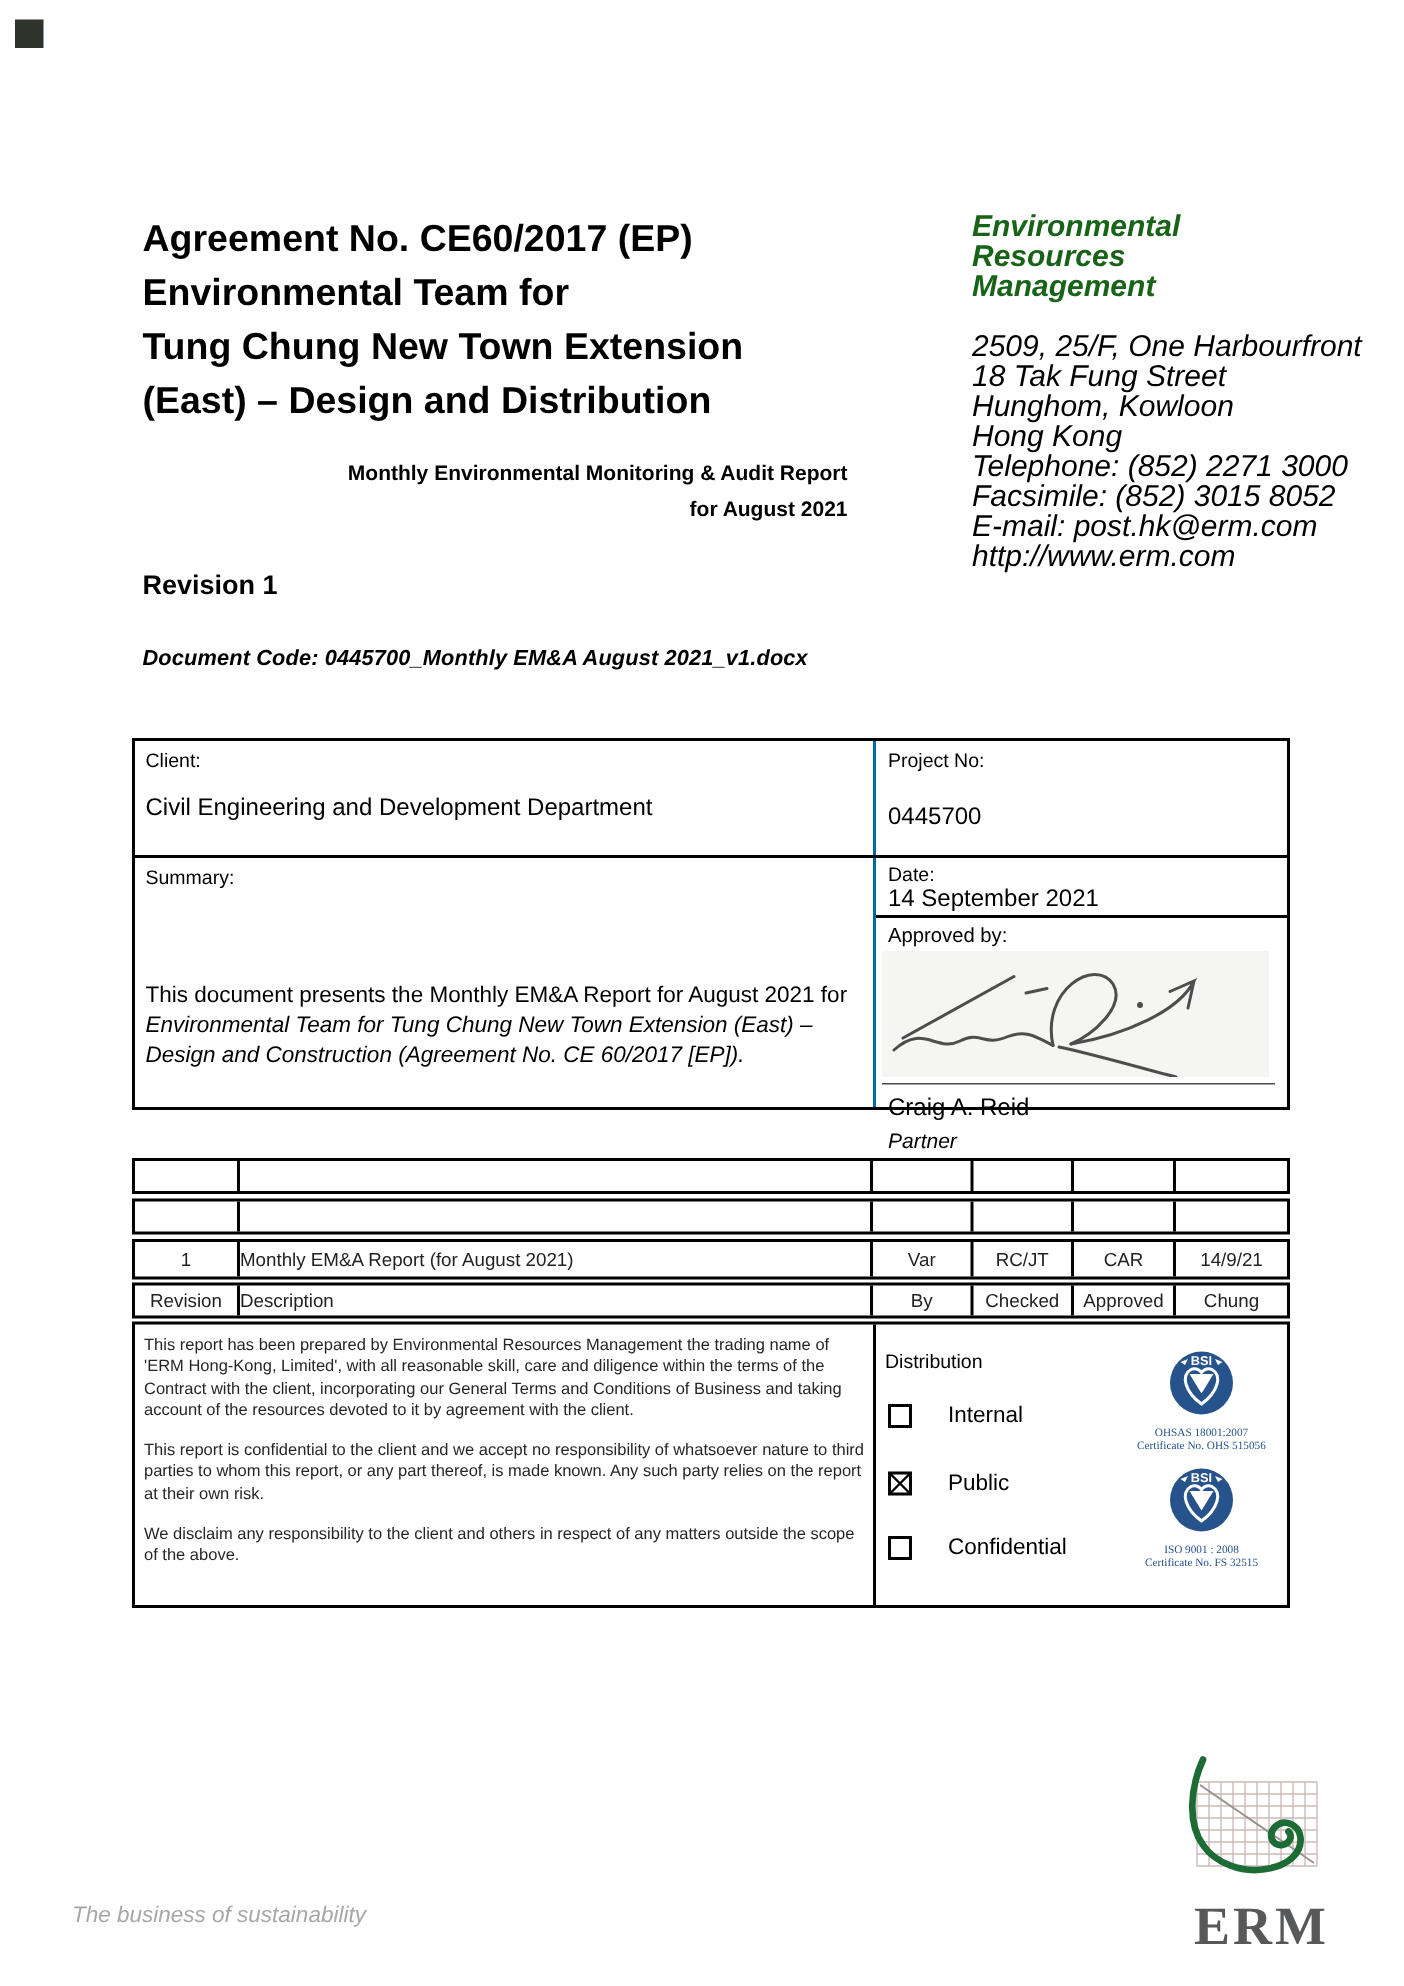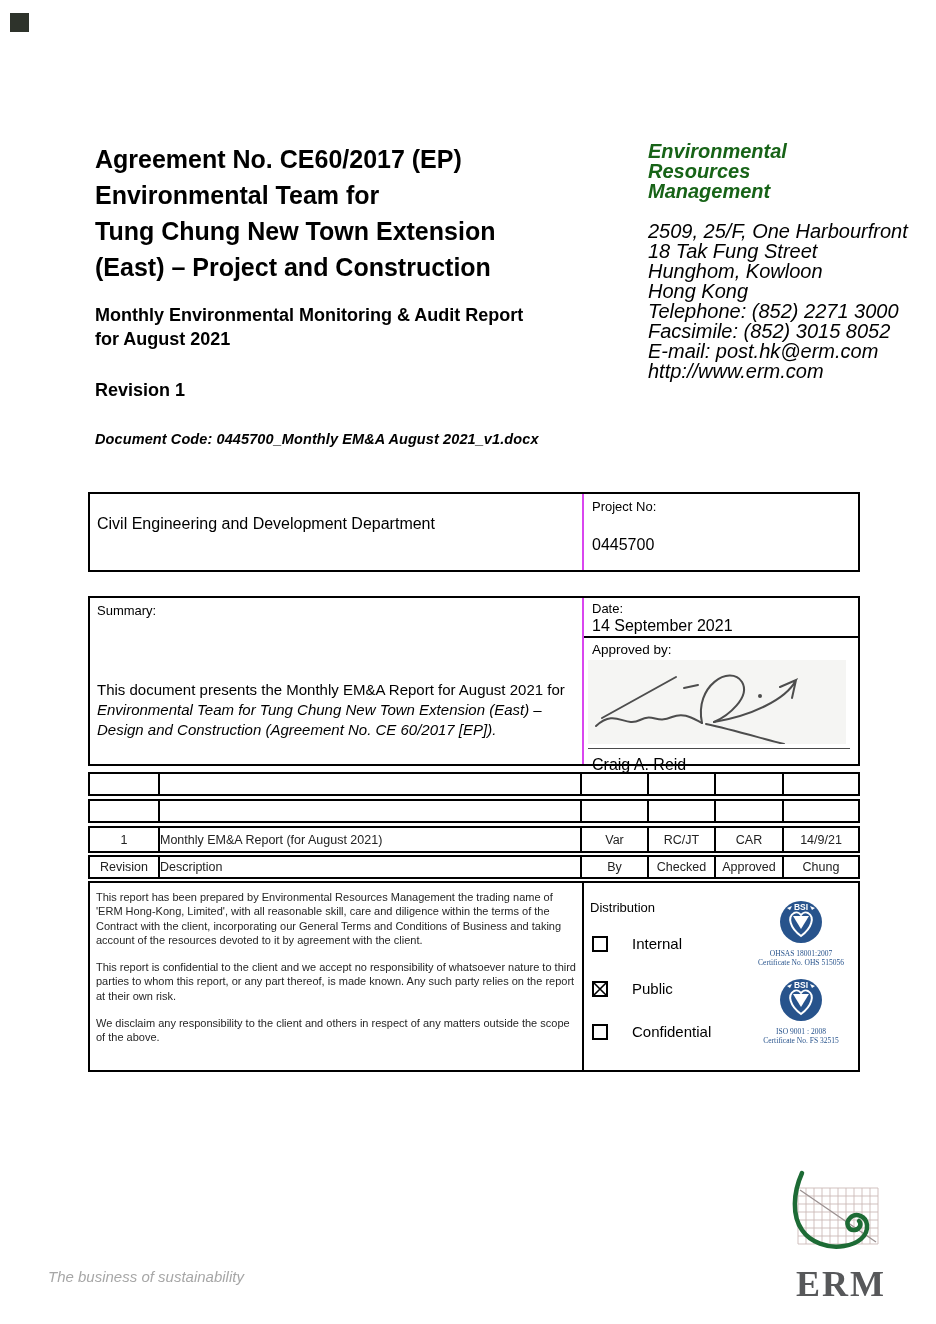--- a/index.html
+++ b/index.html
@@ -3,34 +3,34 @@
 <meta charset="utf-8">
 <style>
   html,body{margin:0;padding:0;background:#fff;}
   .page{position:relative;width:936px;height:1324px;background:#ffffff;
         font-family:"Liberation Sans",sans-serif;color:#000;overflow:hidden;}
   .abs{position:absolute;}
 
   .corner-mark{left:10px;top:13px;width:19px;height:19px;background:#2e332b;}
 
   .title{left:95px;top:141px;width:490px;font-size:25px;line-height:36px;font-weight:bold;color:#000;}
-  .subtitle{left:95px;top:303px;width:470px;font-size:18px;line-height:24px;font-weight:bold;}
+  .subtitle{left:95px;top:303px;width:470px;font-size:14px;line-height:24px;font-weight:bold;text-align:right;}
   .revision-line{left:95px;top:380px;font-size:18px;font-weight:bold;}
   .doccode{left:95px;top:431px;font-size:14.5px;font-weight:bold;font-style:italic;letter-spacing:.1px;}
 
   .company{left:648px;top:141px;width:235px;font-size:20px;line-height:20px;font-style:italic;}
   .company .name{color:#176317;font-weight:bold;margin-bottom:20px;}
   .company .addr div{white-space:nowrap;}
 
   
   .sec{position:absolute;left:88px;width:772px;border:2px solid #000;box-sizing:border-box;background:#fff;}
   .rowA1{top:492px;height:80px;display:flex;}
-  .rowA2{top:570px;height:170px;display:flex;margin-top:26px;}
+  .rowA2{top:570px;height:170px;display:flex;}
   .cellL{width:492px;box-sizing:border-box;padding:5px 7px;position:relative;}
-  .cellR{flex:1;border-left:2px solid #d946ef;box-sizing:border-box;position:relative;}
+  .cellR{flex:1;border-left:2px solid #0369a1;box-sizing:border-box;position:relative;}
   .lbl{font-size:13px;}
   .client-value{font-size:16px;margin-top:16px;}
   .proj-value{font-size:16px;margin-top:22px;}
   .pad{padding:5px 8px;}
   .date-cell{height:40px;border-bottom:2px solid #000;box-sizing:border-box;padding:3px 8px 0 8px;}
   .date-value{font-size:16px;margin-top:1px;}
   .appr-cell{position:relative;height:156px;padding:4px 8px 0 8px;box-sizing:border-box;}
   .appr-lbl{font-size:13.5px;}
   .sig-box{position:absolute;left:4px;top:22px;width:258px;height:84px;background:#f5f5f3;}
   .sig-line{position:absolute;left:4px;top:110px;width:262px;border-top:1.5px solid #4a4a4a;}
@@ -69,21 +69,21 @@
 <body>
 
 <div class="page">
 
   <div class="abs corner-mark"></div>
 
   <div class="abs title">
     <div>Agreement No. CE60/2017 (EP)</div>
     <div>Environmental Team for</div>
     <div>Tung Chung New Town Extension</div>
-    <div>(East) – Project and Construction</div>
+    <div>(East) – Design and Distribution</div>
   </div>
 
   <div class="abs company">
     <div class="name">
       <div>Environmental Resources</div>
       <div>Management</div>
     </div>
     <div class="addr">
       <div>2509, 25/F, One Harbourfront</div>
       <div>18 Tak Fung Street</div>
@@ -98,20 +98,21 @@
 
   <div class="abs subtitle">
     <div>Monthly Environmental Monitoring &amp; Audit Report</div>
     <div>for August 2021</div>
   </div>
   <div class="abs revision-line">Revision 1</div>
   <div class="abs doccode">Document Code: 0445700_Monthly EM&amp;A August 2021_v1.docx</div>
 
   <div class="sec rowA1">
     <div class="cellL">
+      <div class="lbl">Client:</div>
       <div class="client-value">Civil Engineering and Development Department</div>
     </div>
     <div class="cellR pad">
       <div class="lbl">Project No:</div>
       <div class="proj-value">0445700</div>
     </div>
   </div>
 
   <div class="sec rowA2">
     <div class="cellL">

